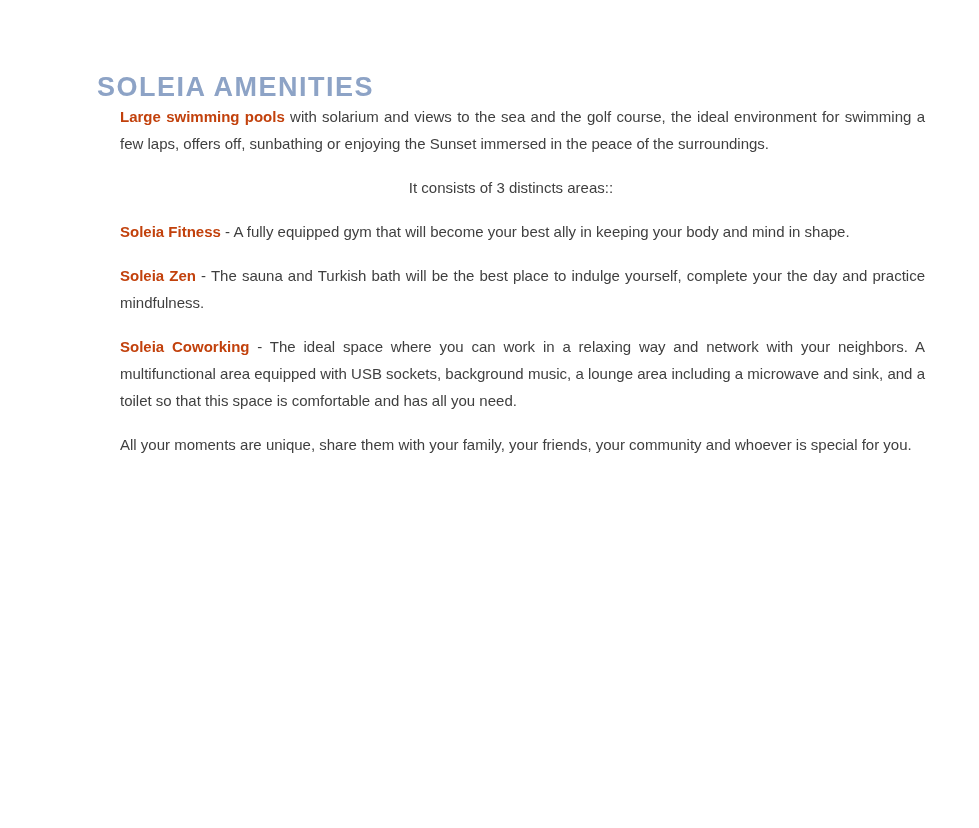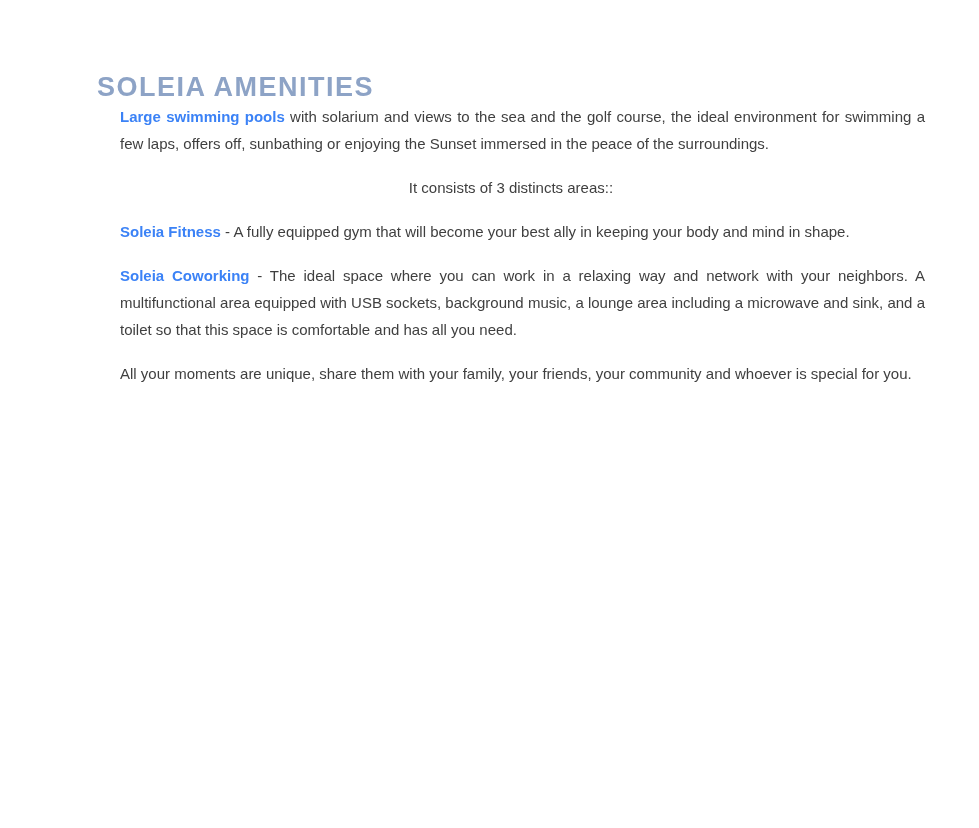--- a/index.html
+++ b/index.html
@@ -43,21 +43,21 @@
     text-align: center;
   }
   p.item {
     margin: 0 0 17px 23px;
     font-size: 15px;
     line-height: 27px;
     color: #3f3f3f;
     text-align: justify;
   }
   p.item strong {
-    color: #3b82f6;
+    color: #c2410c;
     font-weight: 700;
   }
 </style>
 </head>
 <body>
 
 <div class="doc">
   <div class="inner">
 
     <h1 class="page-title">SOLEIA AMENITIES</h1>
@@ -70,20 +70,24 @@
 
 
 
     <p class="intro">It consists of 3 distincts areas::</p>
 
     <p class="item">
       <strong>Soleia Fitness</strong>
       <span>- A fully equipped gym that will become your best ally in keeping your body and mind in shape.</span>
     </p>
 
+    <p class="item">
+      <strong>Soleia Zen</strong>
+      <span>- The sauna and Turkish bath will be the best place to indulge yourself, complete your the day and practice mindfulness.</span>
+    </p>
 
     <p class="item">
       <strong>Soleia Coworking</strong>
       <span>- The ideal space where you can work in a relaxing way and network with your neighbors. A multifunctional area equipped with USB sockets, background music, a lounge area including a microwave and sink, and a toilet so that this space is comfortable and has all you need.</span>
     </p>
 
     <p class="item">
       <span>All your moments are unique, share them with your family, your friends, your community and whoever is special for you.</span>
     </p>
 

